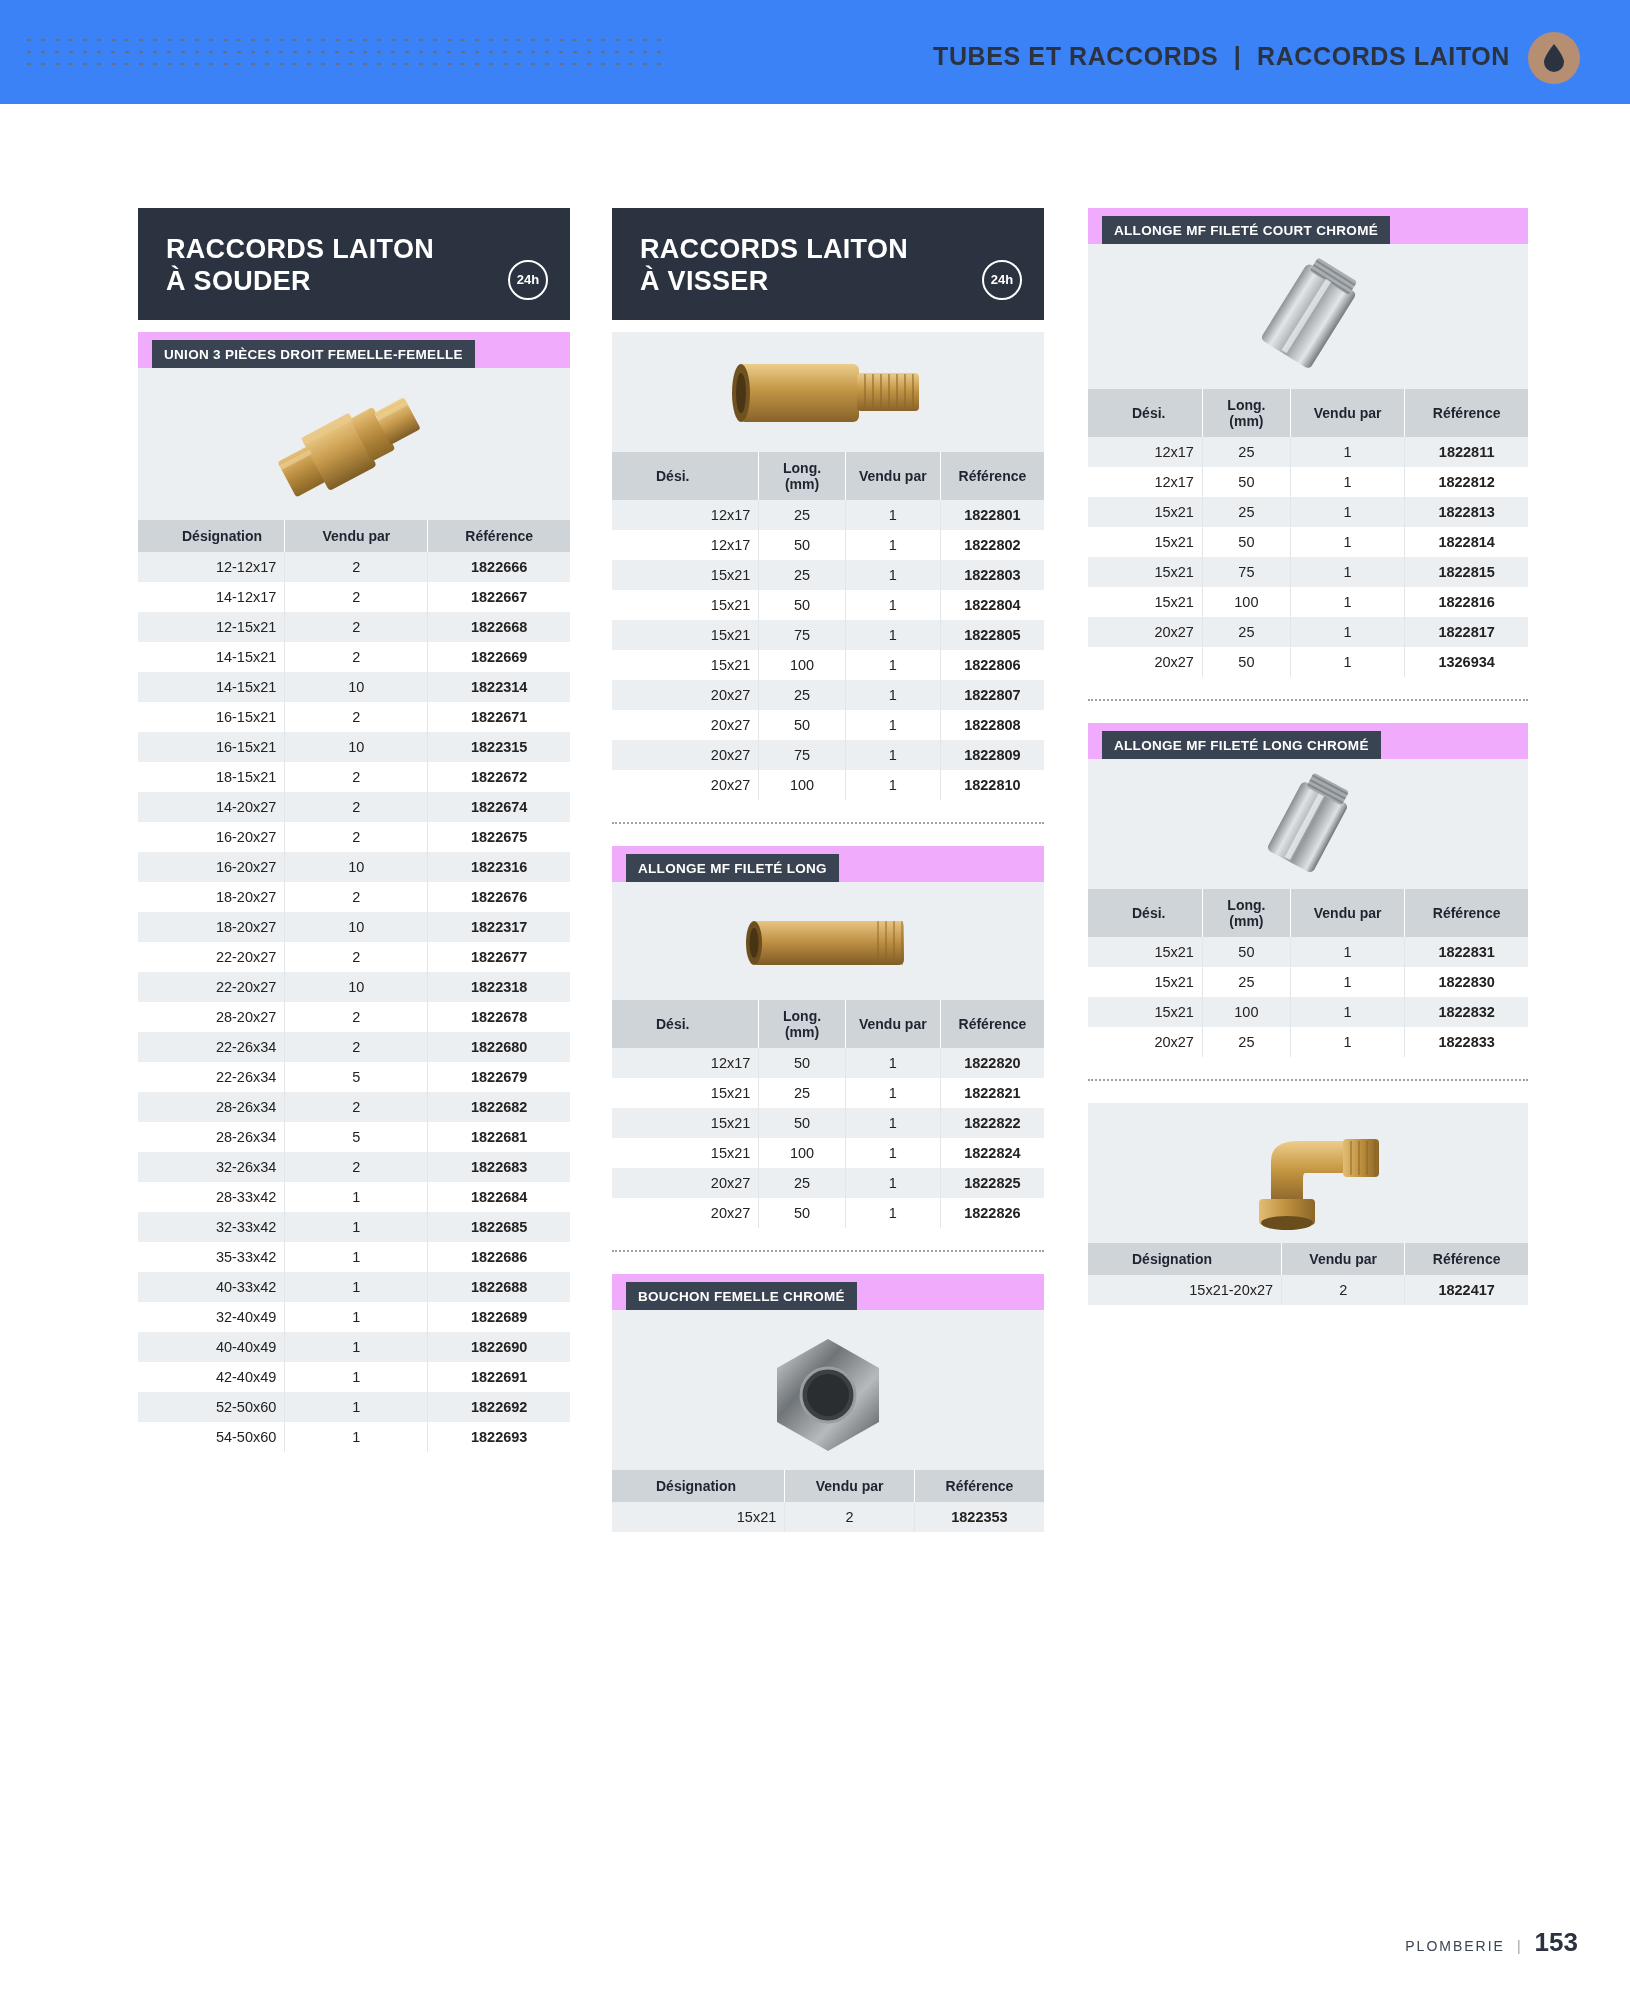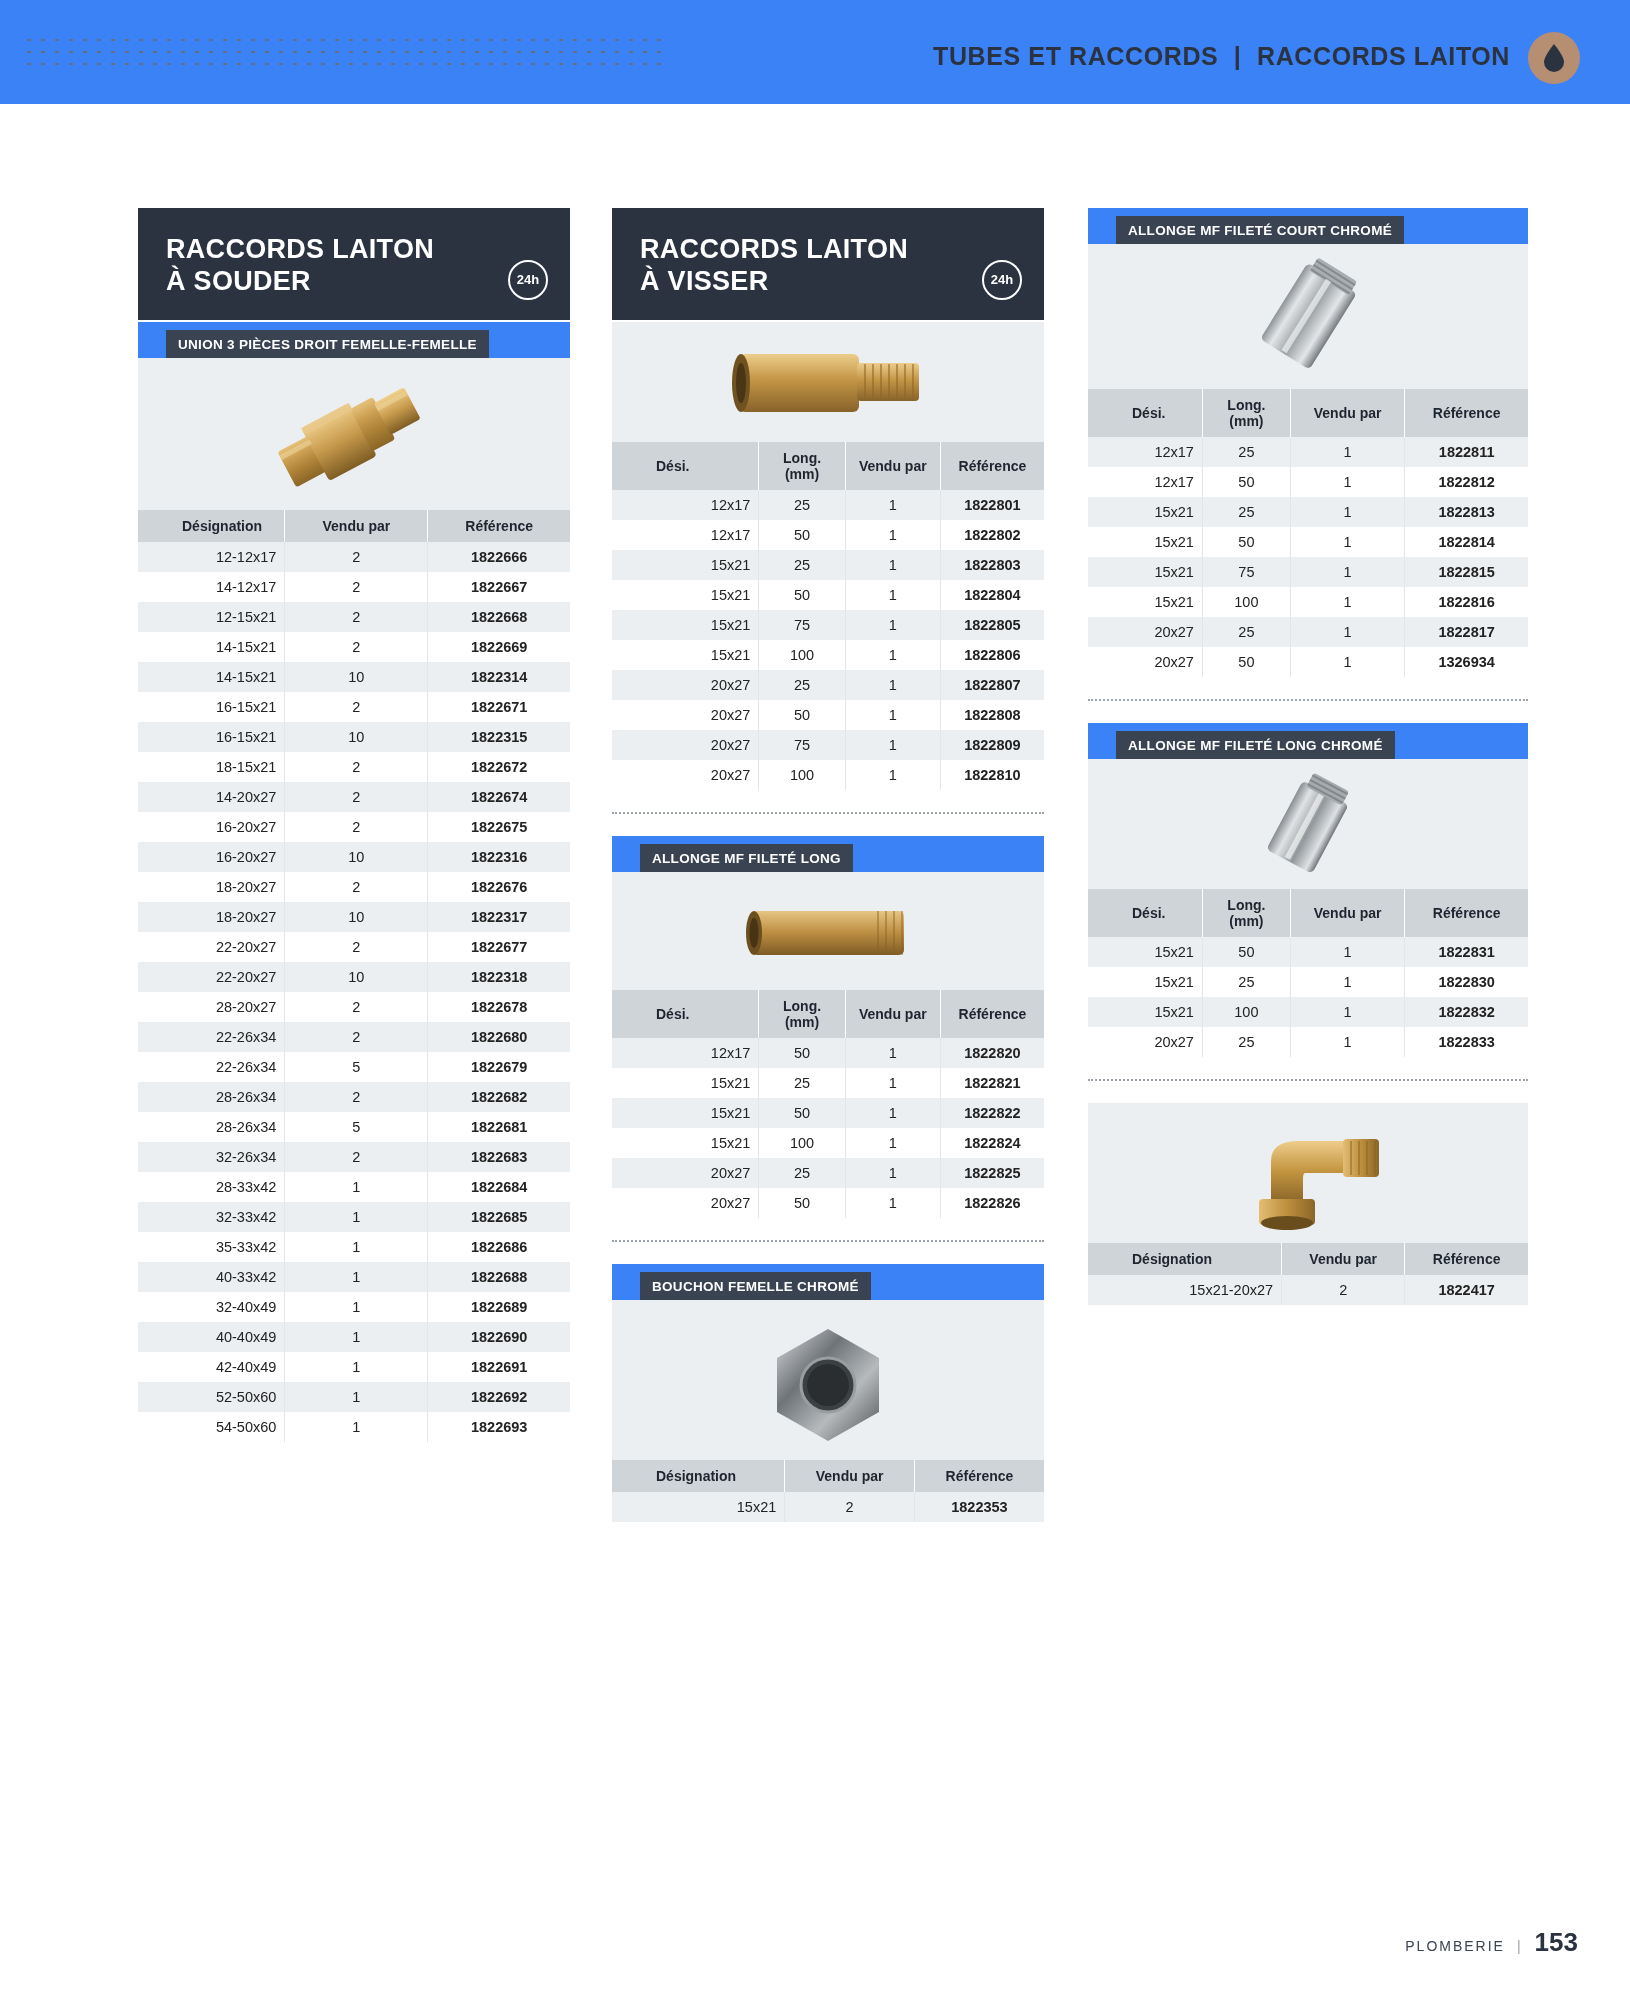--- a/index.html
+++ b/index.html
@@ -53,34 +53,34 @@
   }
   .badge24 {
     position:absolute; right:22px; bottom:20px;
     width:40px; height:40px; border-radius:50%;
     border:2px solid #fff; color:#fff;
     font-size:13px; font-weight:bold;
     display:flex; align-items:center; justify-content:center;
   }
 
   
-  .prod { margin-top:2px; }
+  .prod { margin-top:12px; }
   .prod-photo {
     background:#eceff1; position:relative;
     height:150px;
   }
   .prod-label {
     display:inline-block;
     background:#3a4352; color:#fff;
     font-size:13.5px; font-weight:bold; letter-spacing:.3px;
     padding:7px 12px 6px 12px;
     text-transform:uppercase;
     white-space:nowrap;
   }
-  .label-row { background:#3b82f6; padding:8px 10px 0 28px; }
+  .label-row { background:#f0abfc; padding:8px 10px 0 14px; }
 
   
   table.spec {
     width:100%; border-collapse:collapse;
     font-size:14.5px; color:#222;
   }
   table.spec thead th {
     background:#cfd4d8; color:#1d2530;
     font-weight:bold; font-size:14px;
     padding:8px 8px; border-right:1px solid #fff;

